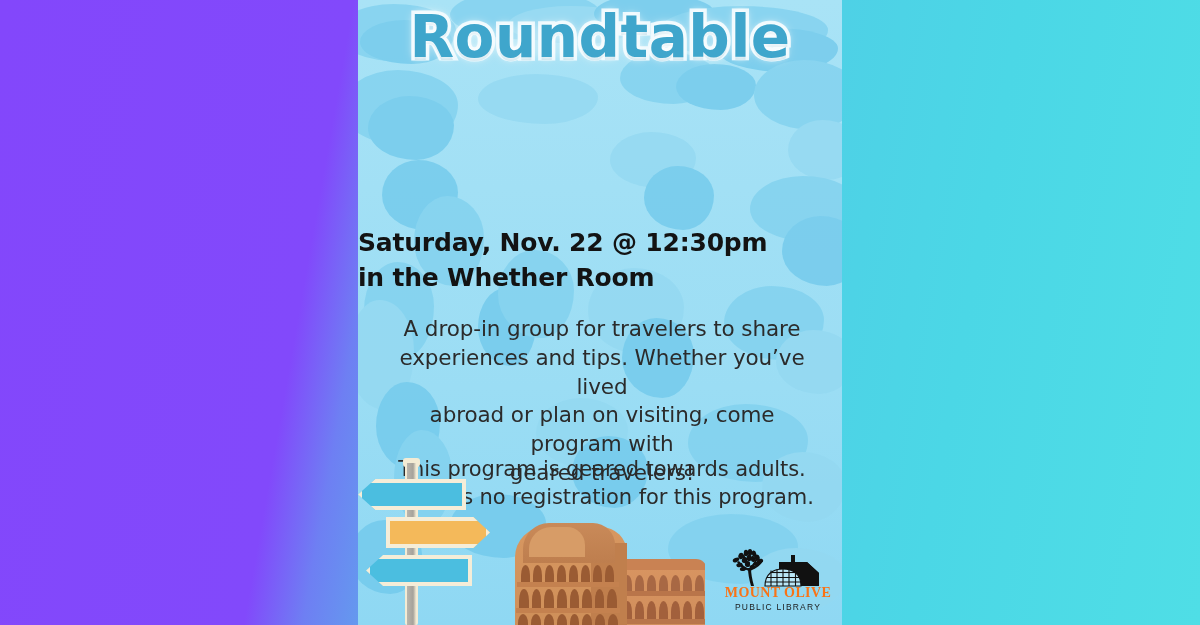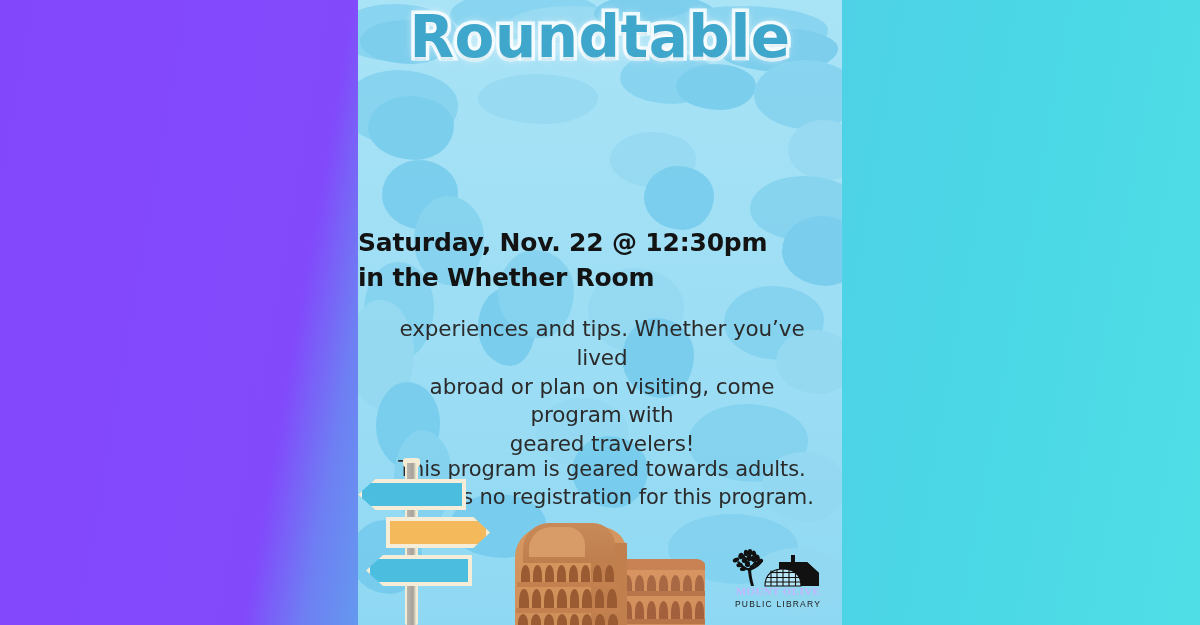--- a/index.html
+++ b/index.html
@@ -283,23 +283,23 @@
     position: absolute;
     left: 0;
     top: 37px;
     width: 126px;
     text-align: center;
   }
   #logo .name {
     display: block;
     font-family: "Liberation Serif", serif;
     font-weight: bold;
-    font-size: 11px;
+    font-size: 14px;
     letter-spacing: 0.4px;
-    color: #c4b5fd;
+    color: #f97316;
     line-height: 1;
   }
   #logo .sub-wrap {
     display: flex;
     align-items: center;
     justify-content: center;
     gap: 4px;
     margin-top: 3px;
   }
   #logo .sub {
@@ -365,20 +365,21 @@
     <div id="title">
       <span class="ln">Roundtable</span>
     </div>
 
     <div id="when">
       <span class="ln">Saturday, Nov. 22 @ 12:30pm</span>
       <span class="ln">in the Whether Room</span>
     </div>
 
     <div id="para1" class="body-copy">
+      <span class="ln">A drop-in group for travelers to share</span>
       <span class="ln">experiences and tips. Whether you’ve lived</span>
       <span class="ln">abroad or plan on visiting, come program with</span>
       <span class="ln">geared travelers!</span>
     </div>
 
     <div id="para2" class="body-copy">
       <span class="ln">This program is geared towards adults.</span>
       <span class="ln">There is no registration for this program.</span>
     </div>
 

